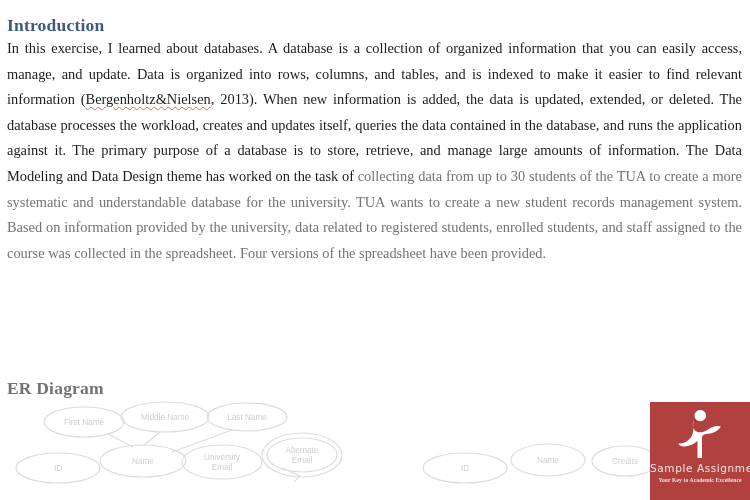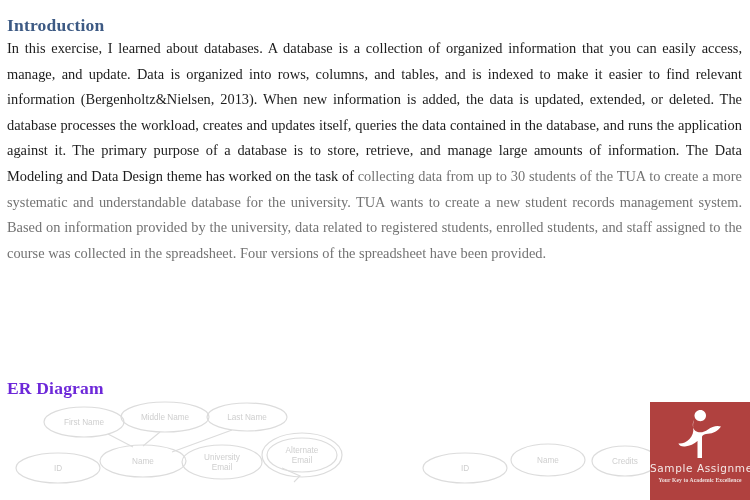--- a/index.html
+++ b/index.html
@@ -34,21 +34,21 @@
     letter-spacing: 0.2px;
   }
 
   .h-er {
     position: absolute;
     left: 7px;
     top: 378px;
     font-family: "Liberation Serif", "DejaVu Serif", serif;
     font-size: 17.5px;
     font-weight: bold;
-    color: #6d28d9;
+    color: #737373;
     letter-spacing: 0.2px;
   }
 
   
   .body-block {
     position: absolute;
     left: 7px;
     top: 36px;
     width: 735px;
     font-size: 14.4px;
@@ -56,20 +56,21 @@
     text-align: justify;
     color: #1f1f1f;
     font-family: "Liberation Serif", "DejaVu Serif", serif;
   }
   .body-block p { margin: 0; text-align: justify; }
 
   .seg-dark { color: #1c1c1c; }
   .seg-fade { color: #737373; }
 
   .cite-err {
+    text-decoration: underline;
     text-decoration-style: wavy;
     text-decoration-color: #d96a6a;
     text-decoration-thickness: 1px;
     text-underline-offset: 2px;
   }
 
   
   .er-canvas {
     position: absolute;
     left: 0;

